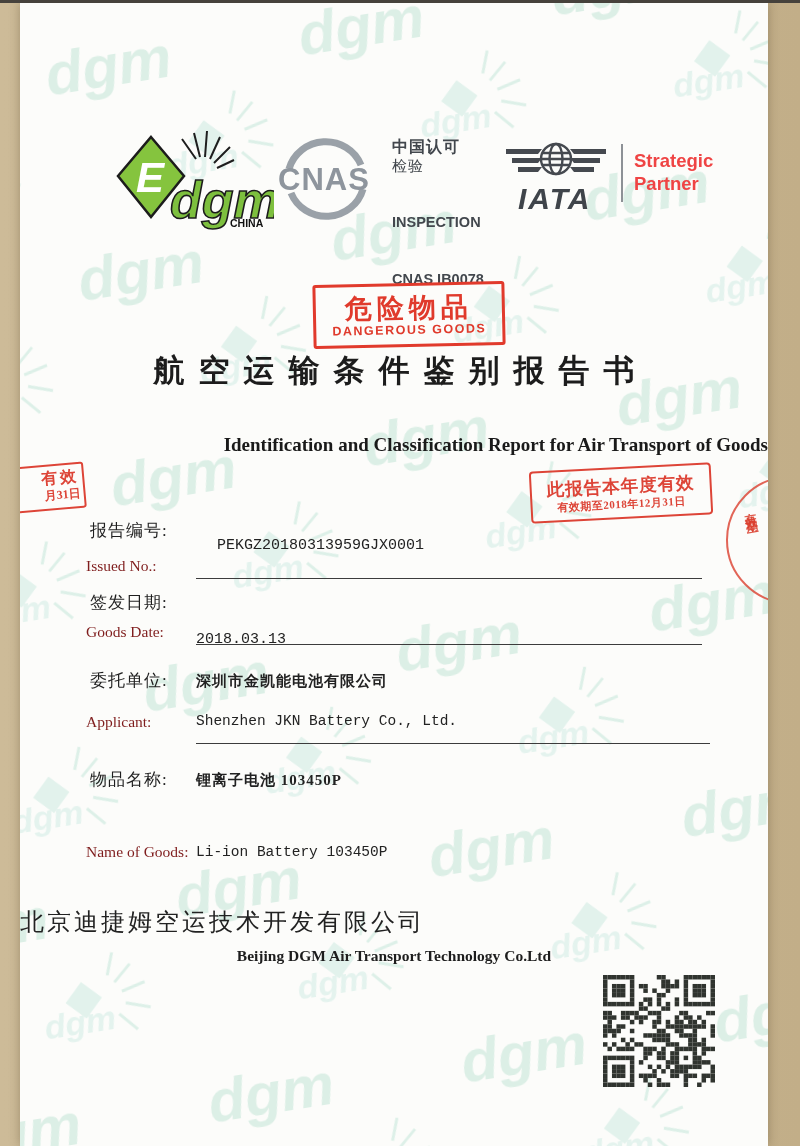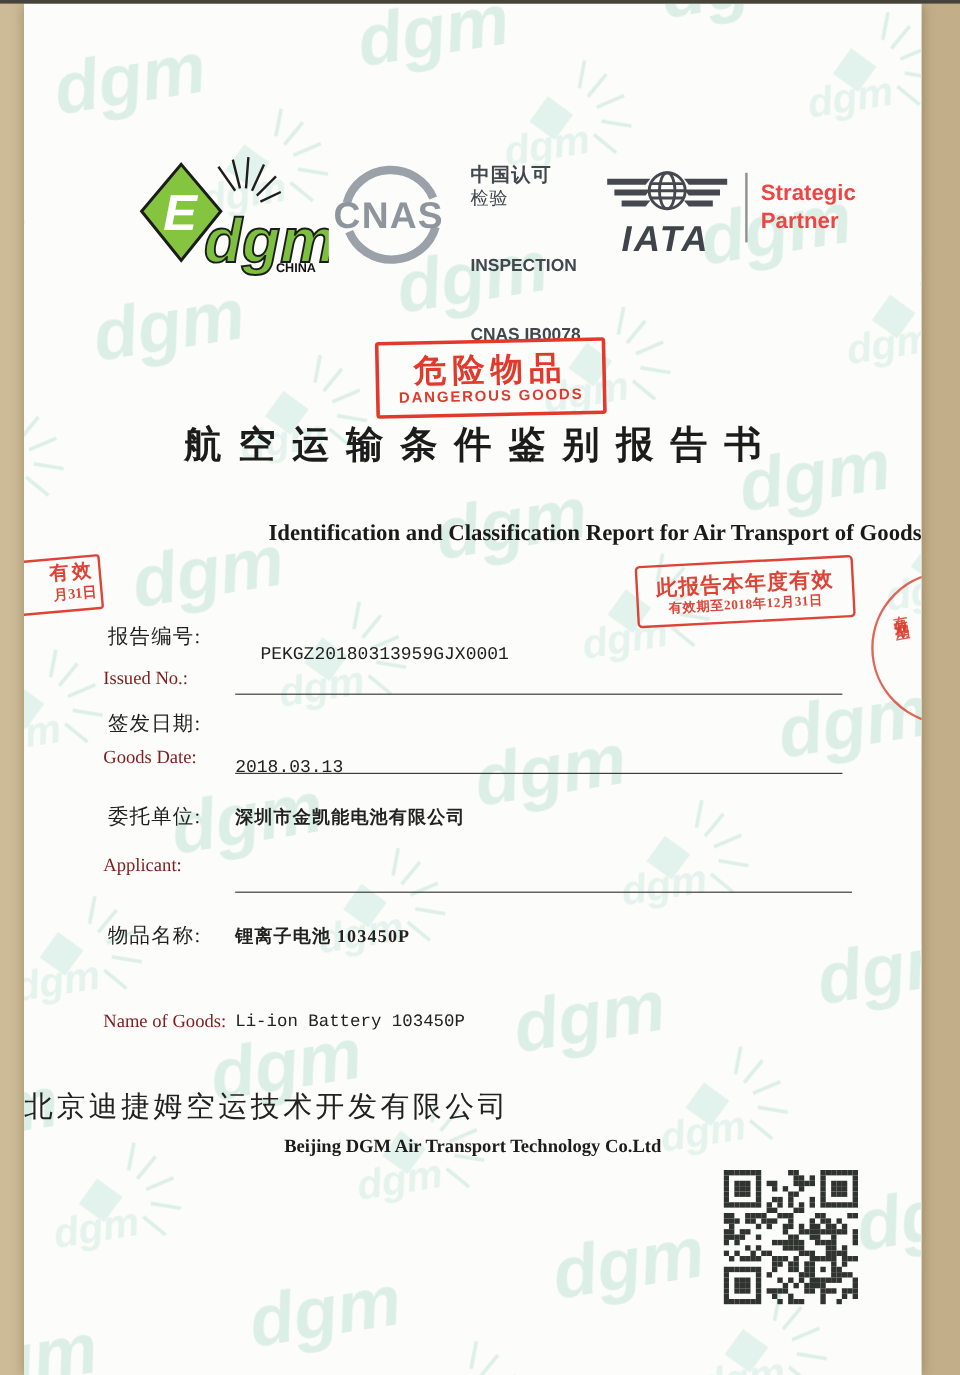--- a/index.html
+++ b/index.html
@@ -170,20 +170,21 @@
   <div class="fline" style="left:176px;top:575px;width:506px;"></div>
 
   <div class="lbl-cn" style="left:70px;top:588px;">签发日期:</div>
   <div class="lbl-en" style="left:66px;top:620px;">Goods Date:</div>
   <div class="val-mono" style="left:176px;top:600px;margin-top:28px;">2018.03.13</div>
   <div class="fline" style="left:176px;top:641px;width:506px;"></div>
 
   <div class="lbl-cn" style="left:70px;top:666px;">委托单位:</div>
   <div class="val-cn" style="left:176px;top:669px;">深圳市金凯能电池有限公司</div>
   <div class="lbl-en" style="left:66px;top:710px;text-align:right;">Applicant:</div>
+  <div class="val-mono" style="left:176px;top:710px;font-size:14.5px;">Shenzhen JKN Battery Co., Ltd.</div>
   <div class="fline" style="left:176px;top:740px;width:514px;"></div>
 
   <div class="lbl-cn" style="left:70px;top:765px;">物品名称:</div>
   <div class="val-cn" style="left:176px;top:768px;">锂离子电池 103450P</div>
   <div class="lbl-en" style="left:66px;top:840px;">Name of Goods:</div>
   <div class="val-mono" style="left:176px;top:841px;font-size:14.5px;">Li-ion Battery 103450P</div>
 
   <div class="issuer-cn">北京迪捷姆空运技术开发有限公司</div>
   <div class="issuer-en">Beijing DGM Air Transport Technology Co.Ltd</div>
 

